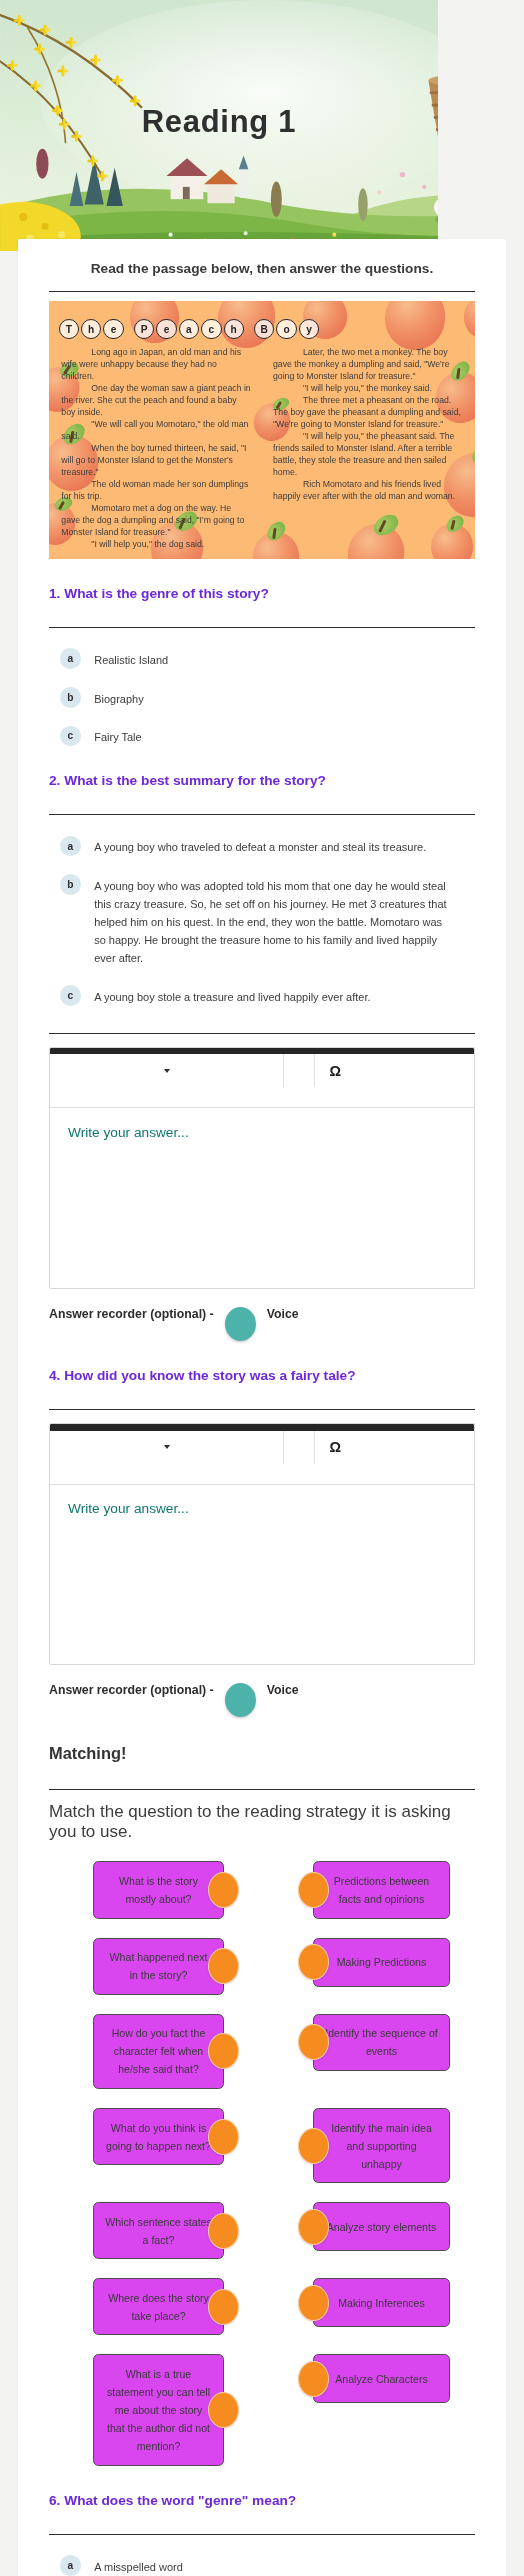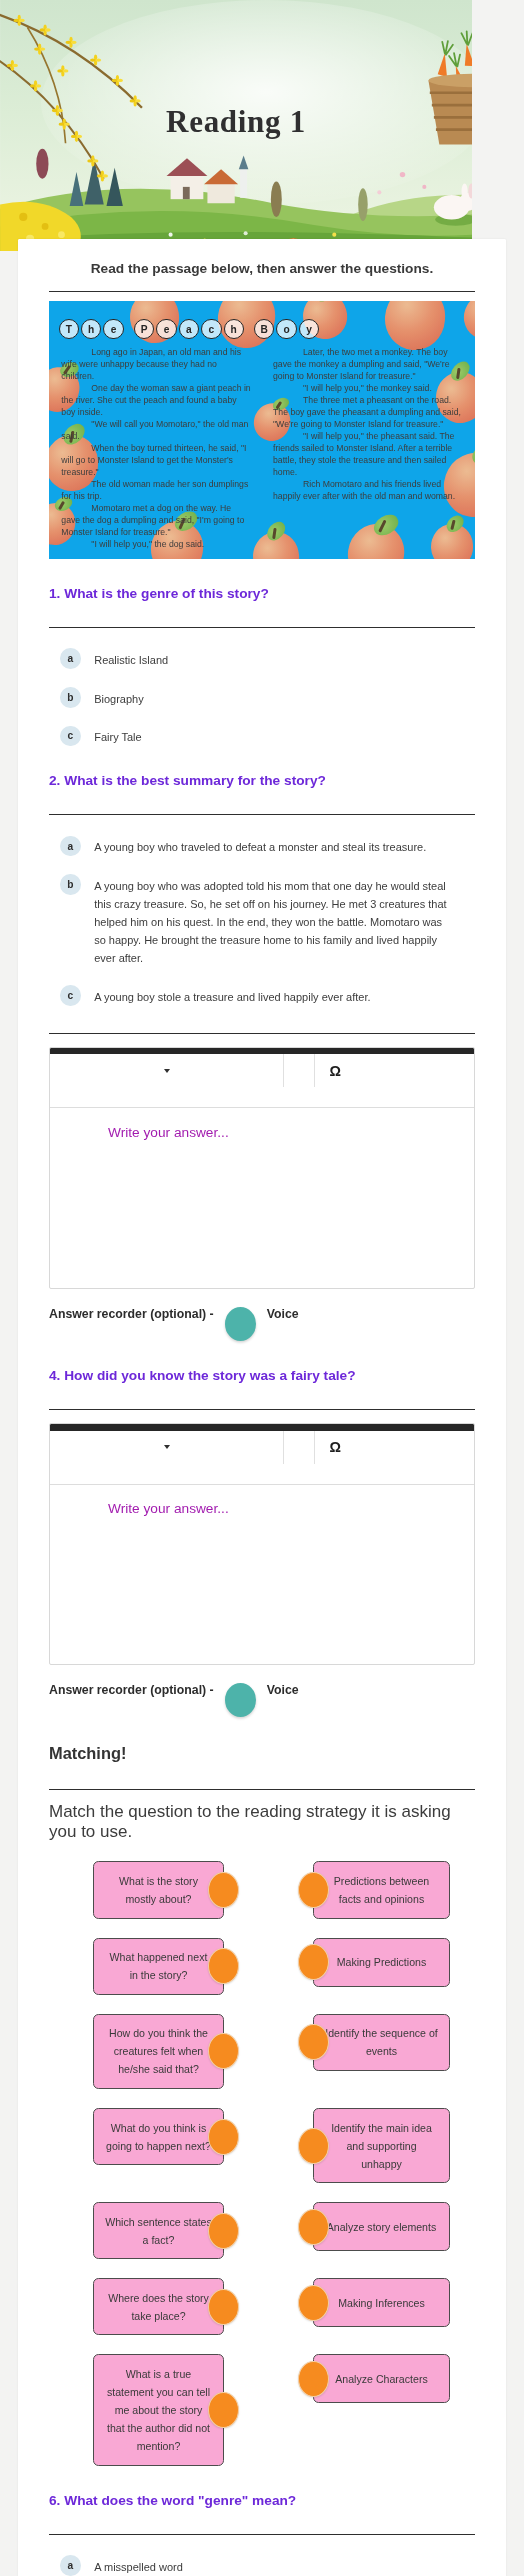--- a/index.html
+++ b/index.html
@@ -1,32 +1,32 @@
 <!DOCTYPE html>
 <html style="font-size:11px"><head>
 <meta charset="utf-8">
 <style>
   html,body{margin:0;padding:0;background:#f3f3f2;}
   body{width:524px;font-family:"Liberation Sans","DejaVu Sans",sans-serif;color:#333;}
   .page{width:524px;min-height:2576px;position:relative;}
 
   
-  .banner{position:relative;width:472px;height:251px;overflow:hidden;font-family:Liberation Serif, serif;}
+  .banner{position:relative;width:438px;height:251px;overflow:hidden;}
   .banner svg{display:block;width:524px;height:251px;}
   .banner h1{position:absolute;top:104px;left:0;width:100%;text-align:center;margin:0;
     font-size:31px;font-weight:700;color:#2f2f30;letter-spacing:0.7px;}
 
   
   .card{position:relative;margin:-12.3px 18px 0 18px;background:#fff;border-radius:1.4px;
     padding:22px 31px 27px 31px;box-shadow:0 0.7px 2px rgba(0,0,0,.08);}
   .instruction{margin:0;text-align:center;font-size:13.7px;font-weight:700;color:#3a3a3a;}
   .rule{height:0.7px;background:#2e2e2e;border:none;margin:15px 0 0 0;}
 
   
-  .passage{position:relative;margin-top:9.6px;min-height:258px;overflow:hidden;background:#0ea5e9;}
+  .passage{position:relative;margin-top:9.6px;min-height:258px;overflow:hidden;background:#fdba74;}
   .peach{position:absolute;border-radius:52% 48% 50% 50%;z-index:0;opacity:.95;
     background:radial-gradient(circle at 35% 30%, #f8bd8e 0%, #f19066 45%, #e97453 80%, #e2674e 100%);}
   .peach::before{content:"";position:absolute;left:38%;top:-16%;width:46%;height:30%;
     background:radial-gradient(circle at 40% 40%, #a6cd62, #6fae3f);border-radius:50% 50% 50% 50%;
     transform:rotate(-38deg);}
   .peach::after{content:"";position:absolute;left:52%;top:-8%;width:2.7px;height:22%;
     background:#5c4422;border-radius:1.4px;transform:rotate(18deg);}
   .passage-title{position:relative;z-index:2;margin:18px 0 6.8px 9.6px;white-space:nowrap;}
   .ptl{display:inline-flex;align-items:center;justify-content:center;width:18.4px;height:18.4px;
     margin-right:2px;border:1.4px solid #262626;border-radius:50%;font-size:10.2px;font-weight:700;
@@ -50,35 +50,35 @@
   .editor-topbar{height:6.1px;background:#262626;border-radius:1.4px 1.4px 0 0;}
   .editor-toolbar{position:relative;height:53px;border-bottom:0.7px solid #ddd;display:flex;align-items:flex-start;}
   .tb-left{flex:0 0 55%;height:33px;display:flex;align-items:center;justify-content:center;cursor:pointer;}
   .caret{width:0;height:0;border-left:3.4px solid transparent;border-right:3.4px solid transparent;
     border-top:4.1px solid #2f2f2f;}
   .tb-div{width:0.7px;height:33px;background:#e0e0e0;}
   .tb-gap{width:30px;height:33px;}
   .tb-omega{border:none;background:transparent;font-size:14.3px;font-weight:600;color:#1e1e1e;
     height:33px;padding:0 0 0 15px;cursor:pointer;font-family:inherit;}
   .editor-body{height:147px;padding:16.4px 18px;cursor:text;}
-  .placeholder{color:#a21caf;font-size:13.7px;margin-left:40px;}
+  .placeholder{color:#0f766e;font-size:13.7px;}
 
   
   .recorder{display:flex;align-items:flex-start;margin-top:18px;}
   .recorder-label{font-size:12.3px;font-weight:700;color:#2c2c2c;}
   .voice-btn{width:31px;height:34px;border-radius:50%;background:#4db3aa;border:none;margin:0 11px;
     cursor:pointer;box-shadow:0 1.4px 2.7px rgba(0,0,0,.18);}
   .voice-label{font-size:12.3px;font-weight:700;color:#2c2c2c;}
 
   
   .match-heading{margin:0;font-size:16.4px;font-weight:700;color:#343434;padding-bottom:11px;}
   .match-instruction{margin:12.3px 0 0 0;font-size:17px;color:#3c3c3c;}
   .match-rows{margin-top:6.8px;}
   .match-row{display:flex;align-items:flex-start;margin-top:19px;}
-  .mbox{position:relative;border:1px solid #4c4c4c;border-radius:5.5px;background:#f9a8d4;
+  .mbox{position:relative;border:1px solid #4c4c4c;border-radius:5.5px;background:#d946ef;
     display:flex;align-items:center;justify-content:center;text-align:center;
     font-size:10.6px;line-height:18px;color:#3a3a3a;padding:9.6px 11px;box-sizing:border-box;min-height:49px;}
   .mbox-left{width:131px;margin-left:44px;}
   .mbox-right{width:137px;margin-left:89px;}
   .dot{position:absolute;top:50%;width:29px;height:34px;border-radius:50%;
     background:#f68b1f;border:1.4px solid #f3cfa4;box-shadow:0 0.7px 2px rgba(0,0,0,.15);cursor:grab;z-index:3;}
   .dot-right{right:-15.7px;transform:translateY(-50%);}
   .dot-left{left:-15.7px;transform:translateY(-50%);}
 </style>
 </head>
@@ -347,21 +347,21 @@
               <span>What happened next in the story?</span>
               <span class="dot dot-right"></span>
             </div>
             <div class="mbox mbox-right">
               <span>Making Predictions</span>
               <span class="dot dot-left"></span>
             </div>
           </div>
           <div class="match-row">
             <div class="mbox mbox-left">
-              <span>How do you think the creatures felt when he/she said that?</span>
+              <span>How do you fact the character felt when he/she said that?</span>
               <span class="dot dot-right"></span>
             </div>
             <div class="mbox mbox-right">
               <span>Identify the sequence of events</span>
               <span class="dot dot-left"></span>
             </div>
           </div>
           <div class="match-row">
             <div class="mbox mbox-left">
               <span>What do you think is going to happen next?</span>

